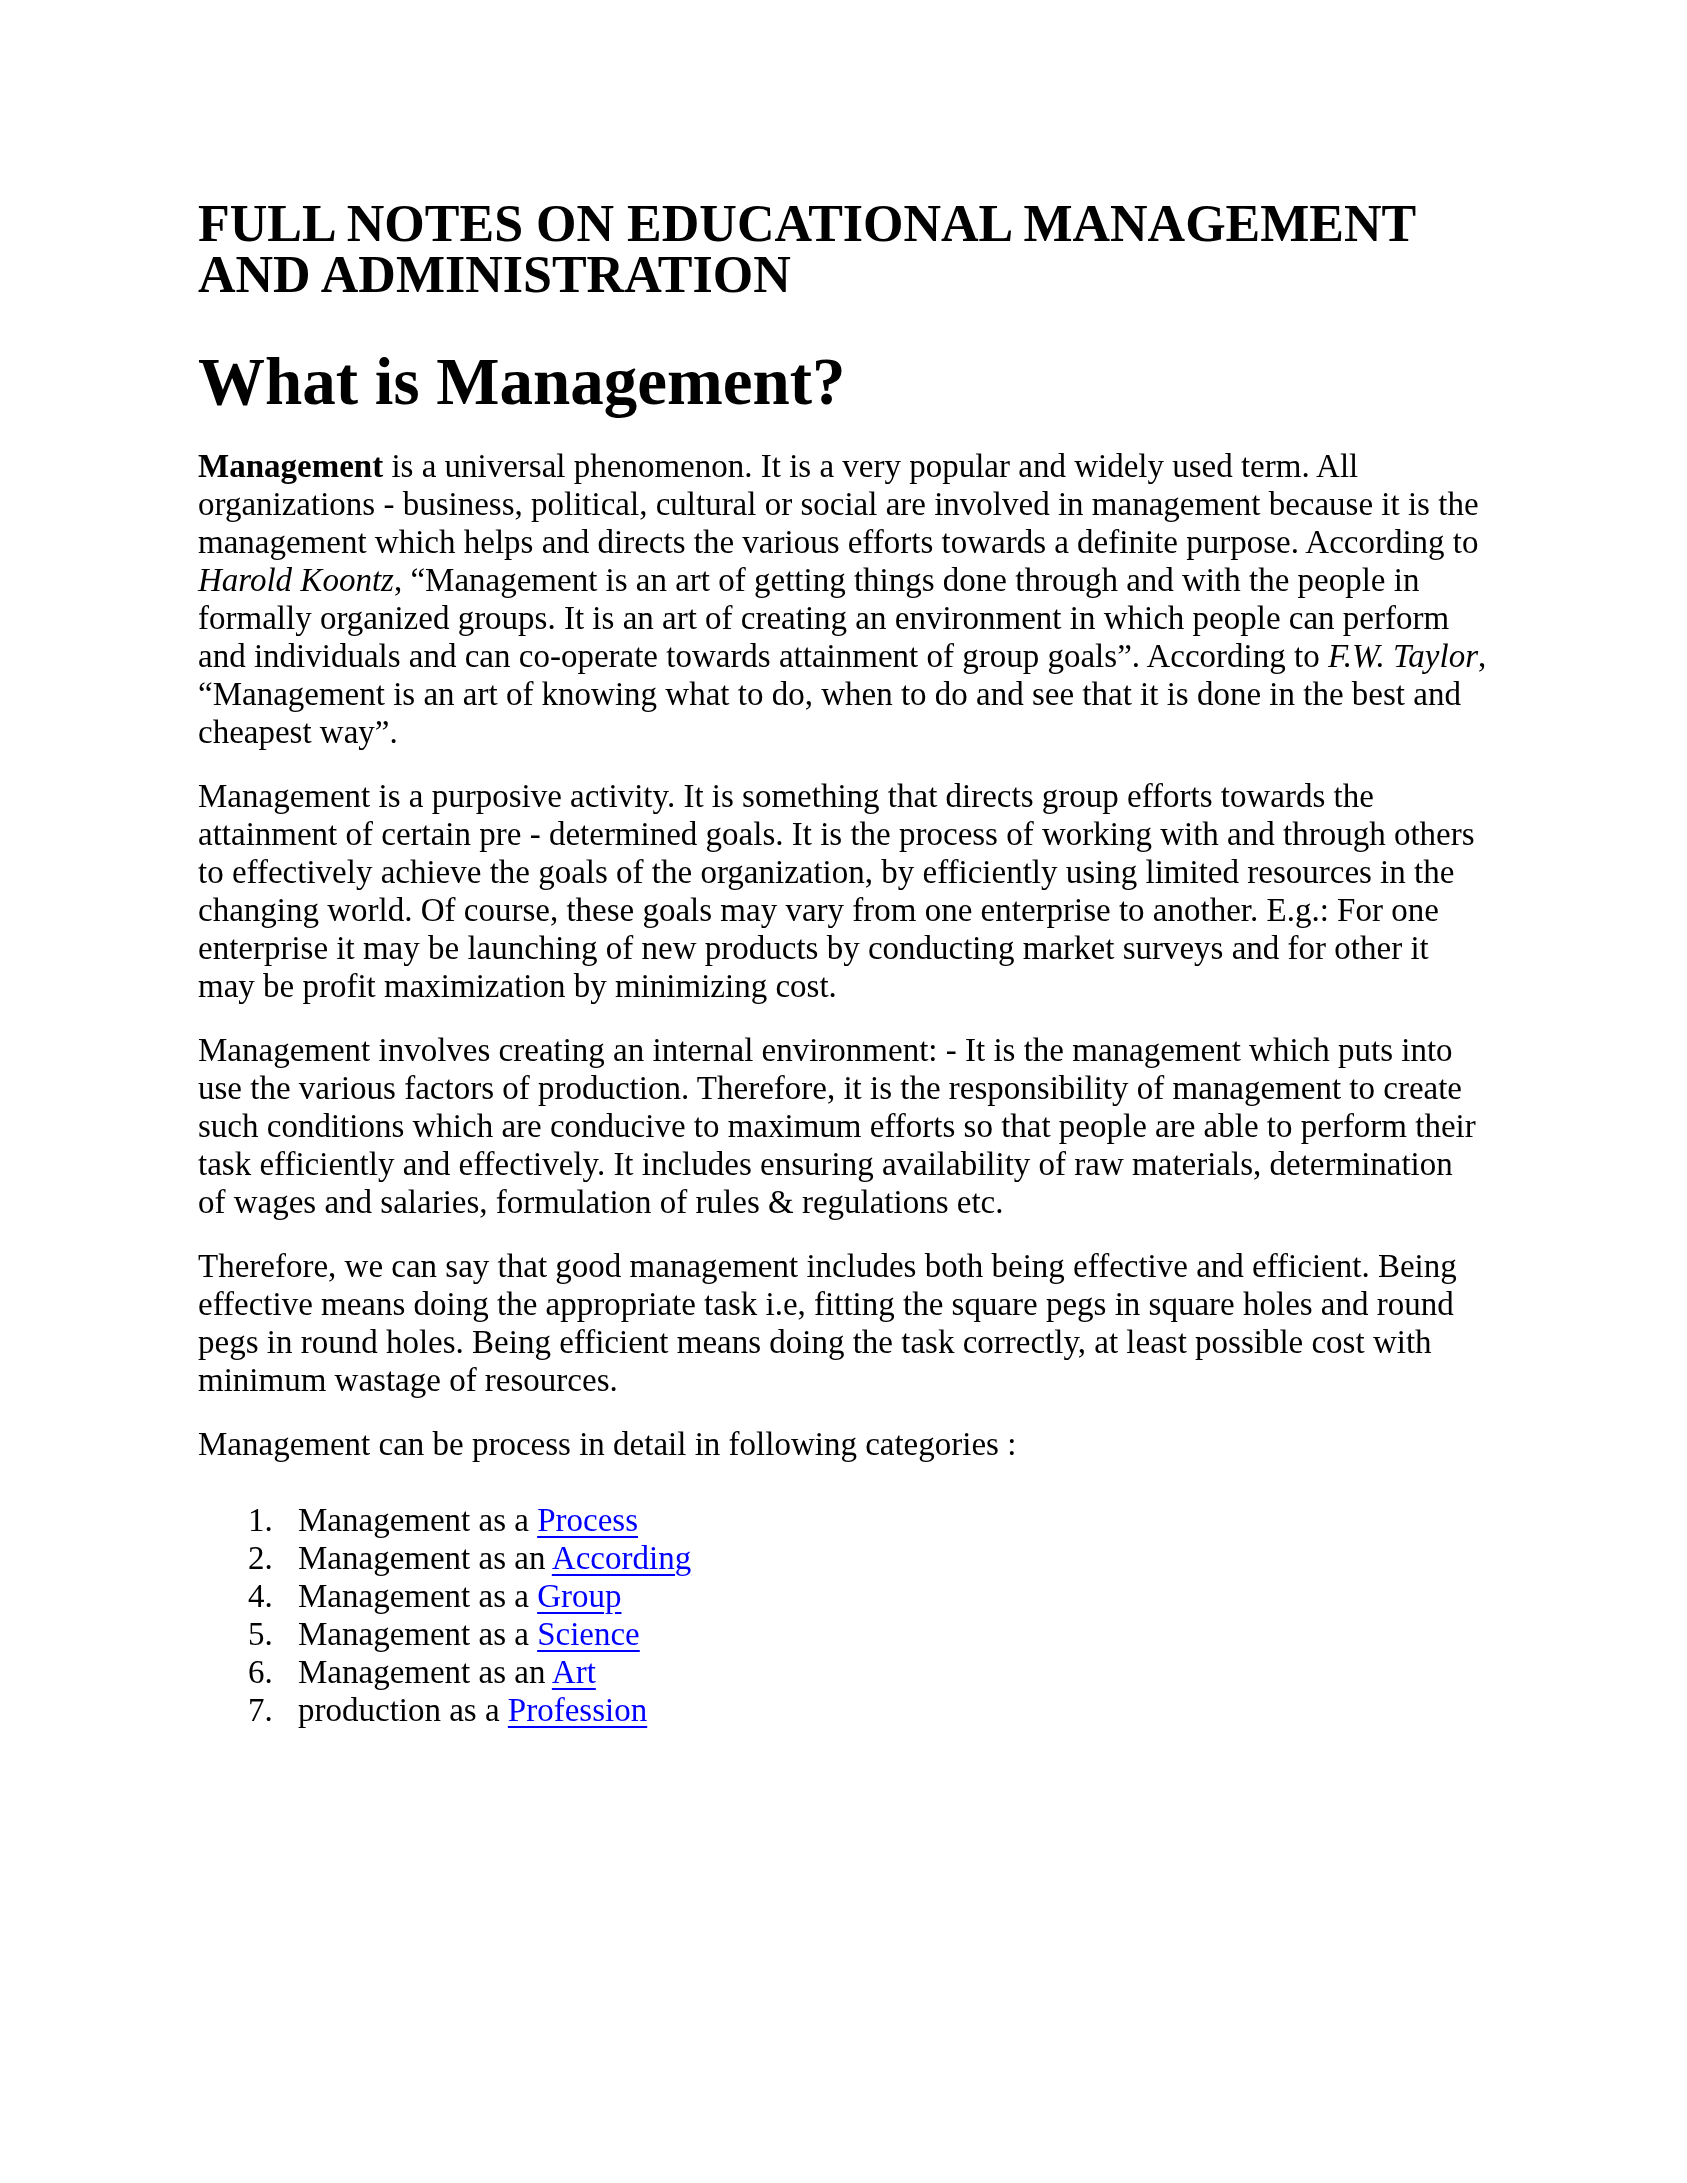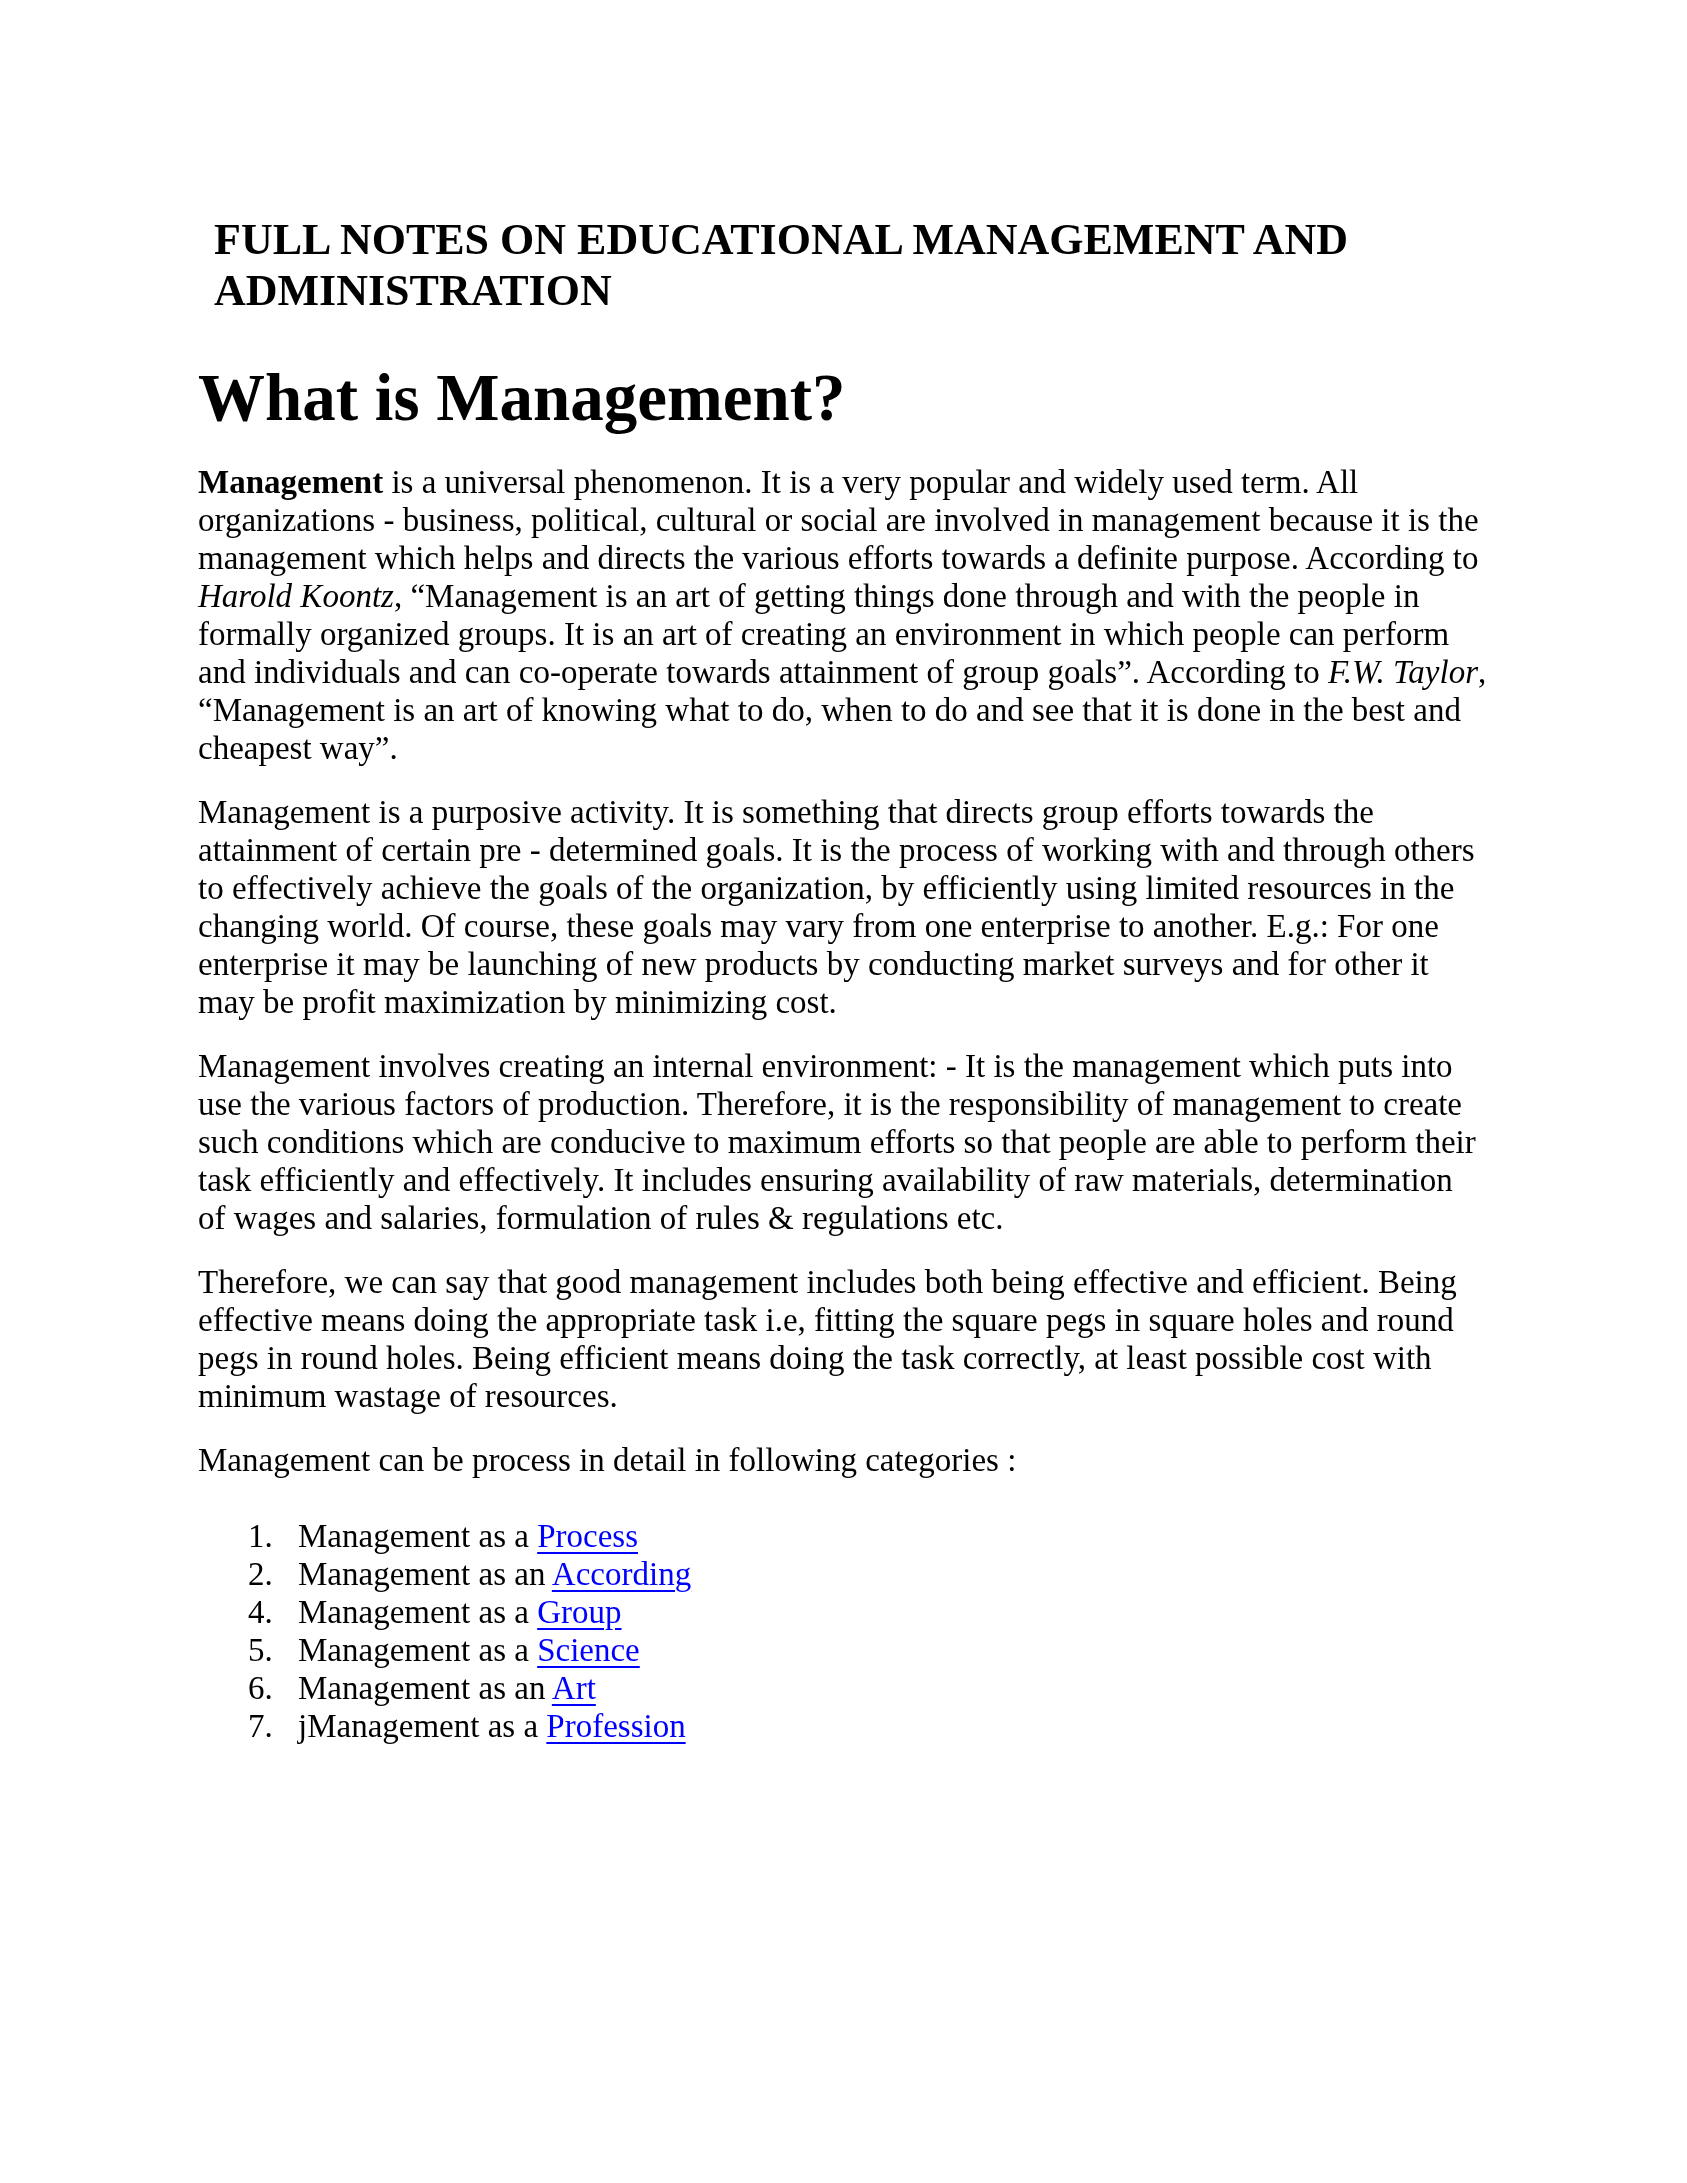--- a/index.html
+++ b/index.html
@@ -16,22 +16,22 @@
     font-family: "Liberation Serif", serif;
     color: #000000;
   }
   .content {
     position: absolute;
     left: 198px;
     top: 198px;
     width: 1290px;
   }
   .kicker {
-    margin: 16px;
-    font-size: 44px;
+    margin: 0;
+    font-size: 52px;
     line-height: 51px;
     font-weight: bold;
     letter-spacing: 0;
   }
   .title {
     margin: 41px 0 0 0;
     font-size: 67px;
     line-height: 80px;
     font-weight: bold;
   }
@@ -72,17 +72,17 @@
         <p class="body-para"><span>Management involves creating an internal environment: - It is the management which puts into use the various factors of production. Therefore, it is the responsibility of management to create such conditions which are conducive to maximum efforts so that people are able to perform their task efficiently and effectively. It includes ensuring availability of raw materials, determination of wages and salaries, formulation of rules &amp; regulations etc.</span></p>
         <p class="body-para"><span>Therefore, we can say that good management includes both being effective and efficient. Being effective means doing the appropriate task i.e, fitting the square pegs in square holes and round pegs in round holes. Being efficient means doing the task correctly, at least possible cost with minimum wastage of resources.</span></p>
       </div>
     <p class="body-para">Management can be process in detail in following categories :</p>
     <ol class="cat-list">
         <li><span class="num">1.</span><span>Management as a </span><a class="doc-link" href="#">Process</a></li>
         <li><span class="num">2.</span><span>Management as an </span><a class="doc-link" href="#">According</a></li>
         <li><span class="num">4.</span><span>Management as a </span><a class="doc-link" href="#">Group</a></li>
         <li><span class="num">5.</span><span>Management as a </span><a class="doc-link" href="#">Science</a></li>
         <li><span class="num">6.</span><span>Management as an </span><a class="doc-link" href="#">Art</a></li>
-        <li><span class="num">7.</span><span>jManagement as a </span><a class="doc-link" href="#">Profession</a></li>
+        <li><span class="num">7.</span><span>production as a </span><a class="doc-link" href="#">Profession</a></li>
       </ol>
   </div>
 </div>
 
 
 </body></html>

